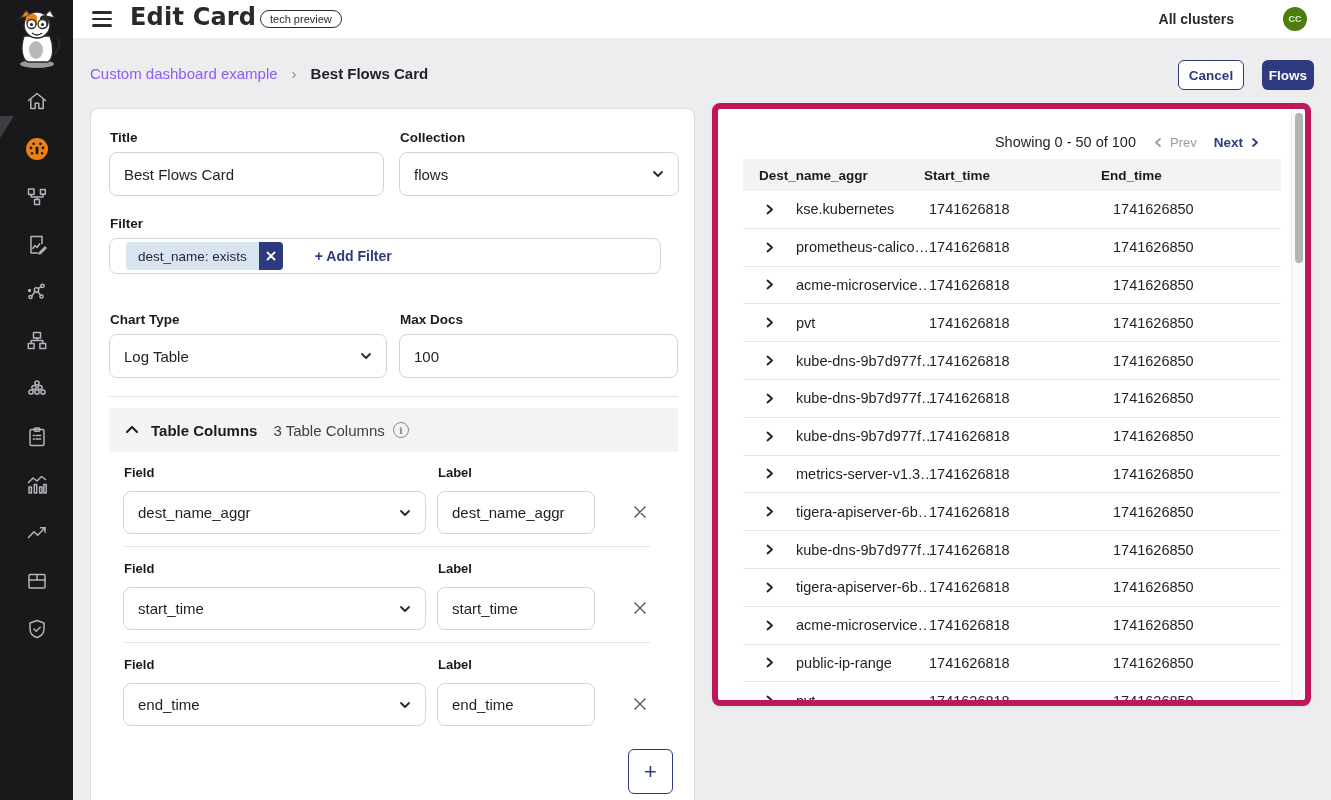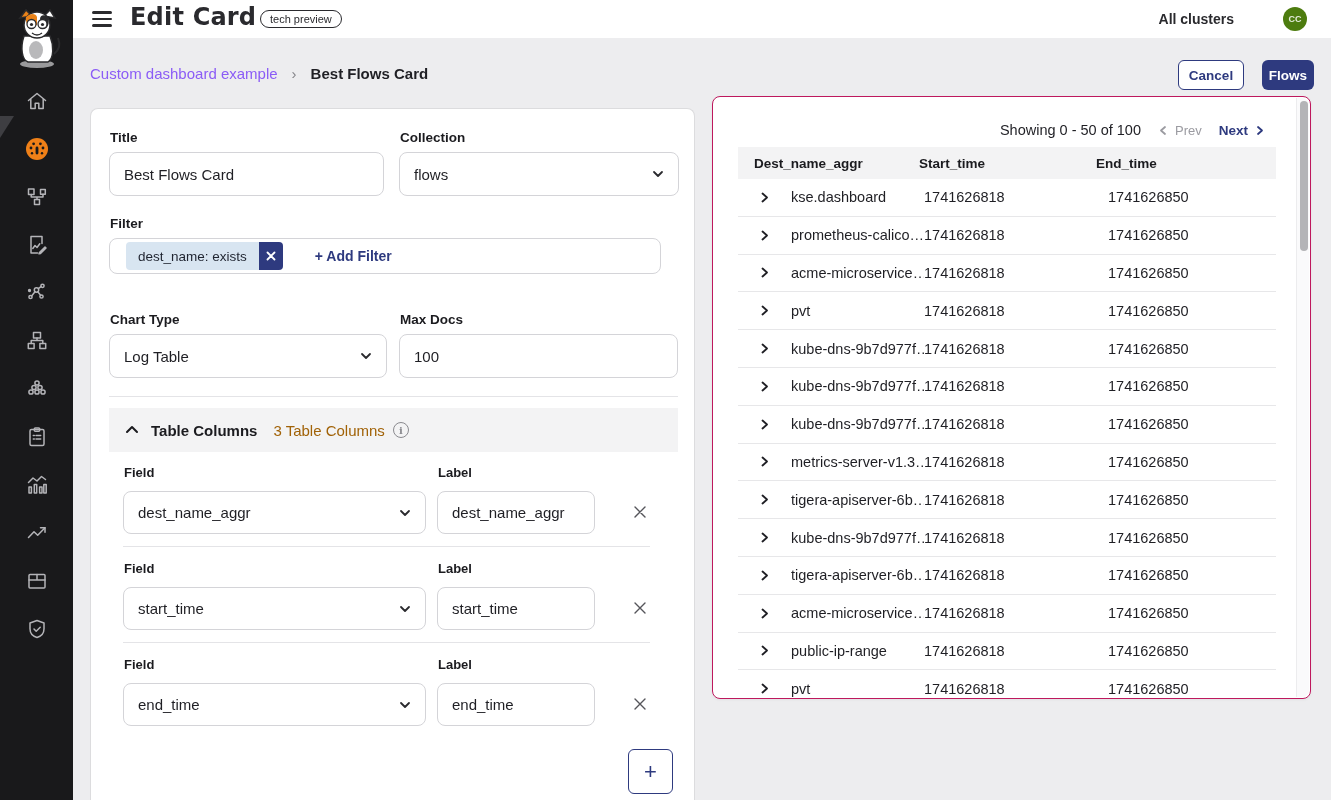--- a/index.html
+++ b/index.html
@@ -44,28 +44,28 @@
   .filter-box { position:absolute; left:18px; top:129px; width:552px; height:36px; border:1px solid #D4D4D8; border-radius:8px; display:flex; align-items:center; padding-left:16px; }
   .chip { display:flex; align-items:stretch; height:28px; cursor:pointer; }
   .chip-text { background:#D8E5F1; color:#1F2430; font-size:13.5px; display:flex; align-items:center; padding:0 12px; border-radius:4px 0 0 4px; }
   .chip-x { background:#2E3A7F; width:24px; border-radius:0 4px 4px 0; display:flex; align-items:center; justify-content:center; cursor:pointer; }
   .chip-x svg { width:10px; height:10px; stroke:#fff; stroke-width:1.8; stroke-linecap:round; }
   .add-filter { margin-left:32px; color:#2E3A7F; font-size:14px; font-weight:600; cursor:pointer; }
   .divider { position:absolute; height:1px; background:#E4E4E7; }
   .section-head { position:absolute; left:18px; top:299px; width:569px; height:44px; background:#F3F3F4; display:flex; align-items:center; padding-left:16px; cursor:pointer; }
   .sec-chev { width:14px; height:14px; stroke:#1B1B1F; fill:none; stroke-width:2; stroke-linecap:round; stroke-linejoin:round; }
   .sec-title { font-size:15px; font-weight:700; color:#1B1B1F; margin-left:12px; }
-  .sec-count { font-size:15px; color:#a16207; margin-left:16px; }
+  .sec-count { font-size:15px; color:#404040; margin-left:16px; }
   .info-icon { width:16px; height:16px; border:1.4px solid #8A8A8F; border-radius:50%; color:#8A8A8F; font-size:10px; font-weight:700; display:flex; align-items:center; justify-content:center; margin-left:8px; font-family:"DejaVu Serif",serif; cursor:pointer; }
   .x-remove { position:absolute; width:18px; height:18px; cursor:pointer; }
   .x-remove svg { width:18px; height:18px; stroke:#55555A; stroke-width:1.4; stroke-linecap:round; }
   .btn-add-col { position:absolute; left:537px; top:640px; width:45px; height:45px; border:1.5px solid #2E3A7F; border-radius:6px; background:#fff; color:#2E3A7F; font-size:22px; font-weight:400; display:flex; align-items:center; justify-content:center; cursor:pointer; }
 
   
-  .preview-panel { position:absolute; left:712px; top:96px; width:599px; height:603px; background:#fff; border:1px solid #be185d; border-radius:8px; box-shadow:0 1px 3px rgba(0,0,0,0.05); overflow:hidden; }
+  .preview-panel { position:absolute; left:712px; top:103px; width:599px; height:603px; background:#fff; border:6px solid #be185d; border-radius:8px; box-shadow:0 1px 3px rgba(0,0,0,0.05); overflow:hidden; }
   .pagination { position:absolute; top:25px; right:45px; display:flex; align-items:center; gap:9px; }
   .showing { font-size:14.5px; color:#1F1F24; margin-right:8px; }
   .pg-prev { display:flex; align-items:center; gap:6px; color:#9B9BA1; font-size:13px; cursor:pointer; }
   .pg-next { display:flex; align-items:center; gap:6px; color:#2E3A7F; font-size:13.5px; font-weight:700; cursor:pointer; margin-left:8px; }
   .pg-chev { width:11px; height:11px; fill:none; stroke-width:1.8; stroke-linecap:round; stroke-linejoin:round; }
   .tbl { position:absolute; left:25px; top:50px; width:538px; }
   .tbl-head { display:grid; grid-template-columns:165px 177px 1fr; height:32px; align-items:center; background:#F3F3F4; padding:0 16px; font-size:13.5px; font-weight:700; color:#1B1B1F; }
   .tbl-row { display:grid; grid-template-columns:165px 177px 1fr; height:37.8px; align-items:center; padding:0 16px 0 21px; border-bottom:1px solid #E7E7E9; font-size:14.5px; color:#1F1F24; cursor:pointer; }
   .tbl-row .c1 { display:flex; align-items:center; overflow:hidden; white-space:nowrap; }
   .row-chev { width:11px; height:11px; margin-right:21px; flex:0 0 auto; fill:none; stroke:#1F1F24; stroke-width:1.8; stroke-linecap:round; stroke-linejoin:round; }
@@ -334,21 +334,21 @@
         <span class="h1">Dest_name_aggr</span>
         <span>Start_time</span>
         <span>End_time</span>
       </div>
       <div id="tbody">
           <div class="tbl-row">
             <span class="c1">
               <svg class="row-chev" viewBox="0 0 11 11">
                 <polyline points="3.5,1.5 8,5.5 3.5,9.5"></polyline>
               </svg>
-              <span>kse.dashboard</span>
+              <span>kse.kubernetes</span>
             </span>
             <span class="c2">1741626818</span>
             <span class="c3">1741626850</span>
           </div>
           <div class="tbl-row">
             <span class="c1">
               <svg class="row-chev" viewBox="0 0 11 11">
                 <polyline points="3.5,1.5 8,5.5 3.5,9.5"></polyline>
               </svg>
               <span>prometheus-calico…</span>

